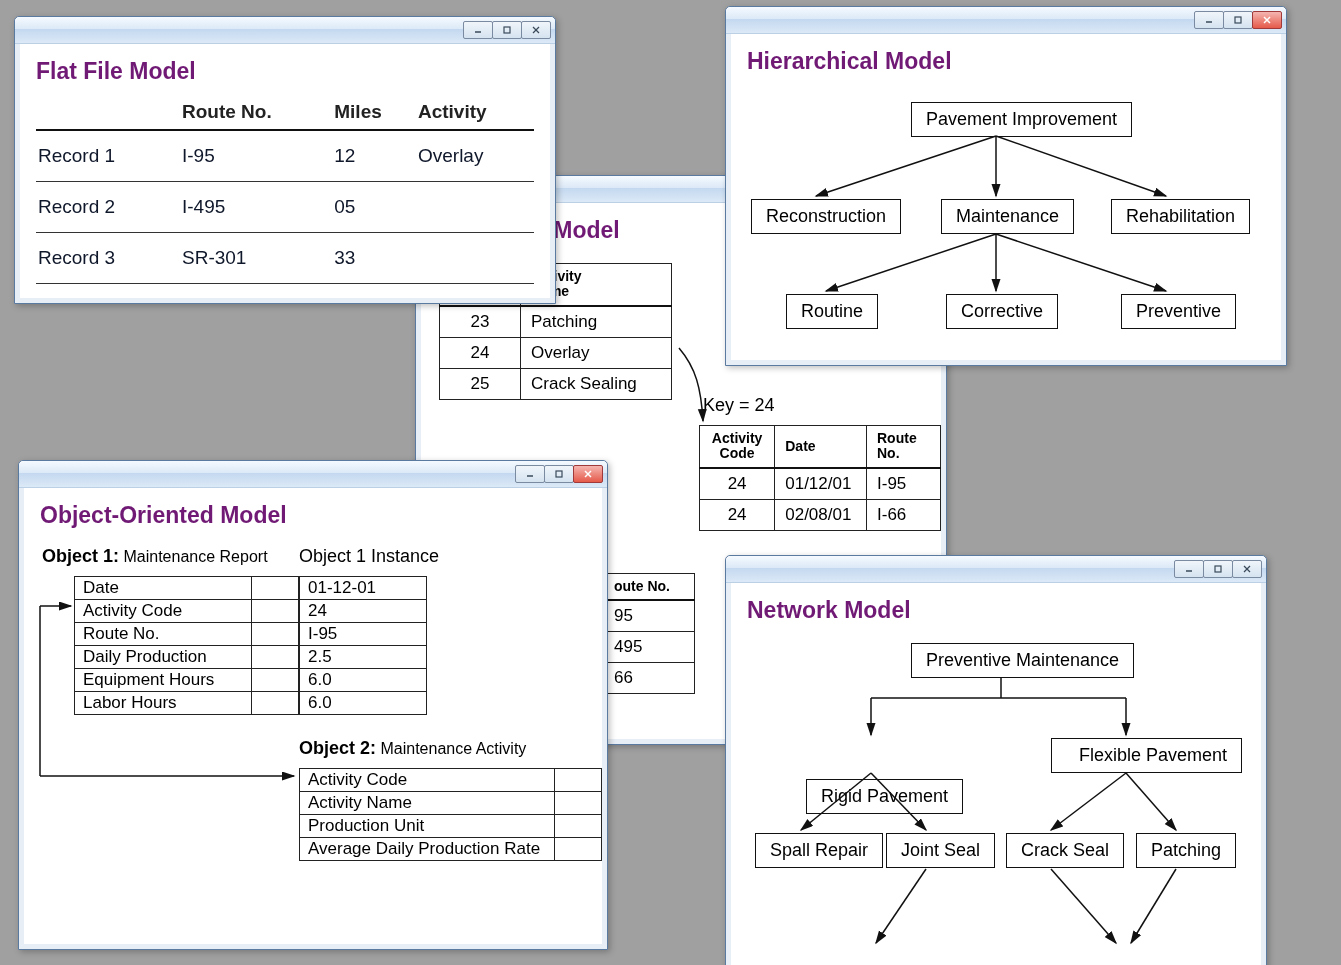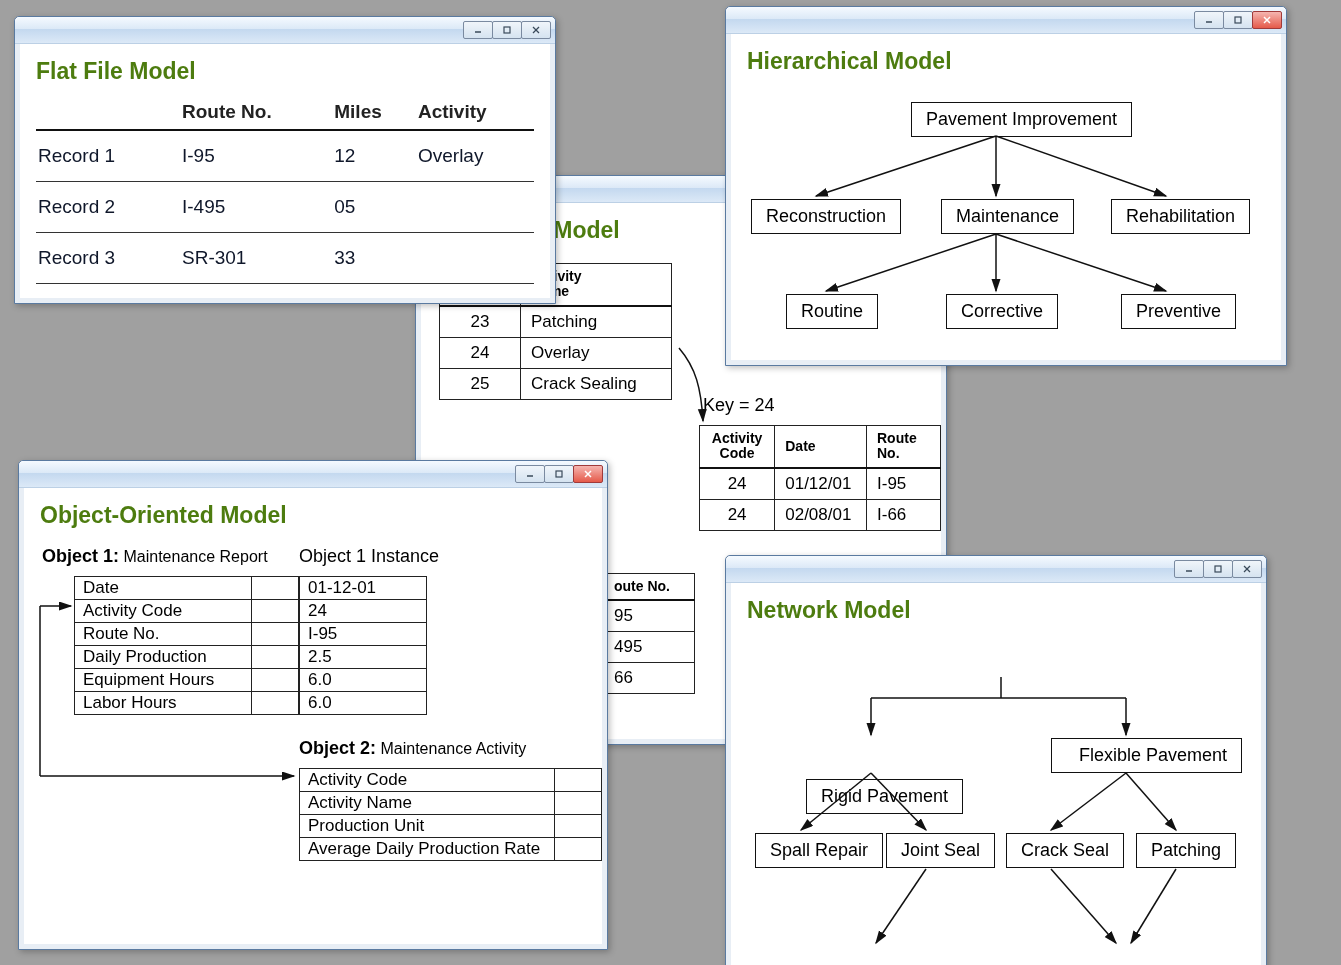--- a/index.html
+++ b/index.html
@@ -57,21 +57,21 @@
   padding: 12px 16px 14px 16px;
   background: white;
   border: 5px solid #e8eef5;
   border-top: none;
 }
 
 h2.model-title {
   margin: 2px 0 12px 0;
   font-size: 23px;
   font-weight: 600;
-  color: #4d7c0f;
+  color: #701a75;
 }
 
 
 .flat-table { width: 100%; border-collapse: collapse; font-size: 19px; }
 .flat-table th { text-align: left; font-weight: 700; color: #222; border-bottom: 2px solid #111; padding: 4px 2px 6px; }
 .flat-table td { border-bottom: 1px solid #333; padding: 14px 2px; color: #0f172a; }
 .flat-table .rec-col { width: 140px; }
 
 
 .rel-table { border-collapse: collapse; font-size: 17px; }
@@ -425,20 +425,21 @@
       </div>
     <div class="win-btn">
         <svg viewBox="0 0 10 10">
           <line x1="2" y1="2" x2="8" y2="8" stroke="#3a4a5a" stroke-width="1.3"></line>
           <line x1="8" y1="2" x2="2" y2="8" stroke="#3a4a5a" stroke-width="1.3"></line>
         </svg>
       </div>
   </div>
   <div class="body" style="height:365px; position:relative;">
     <h2 class="model-title">Network Model</h2>
+    <div class="node" style="left:180px; top:60px;">Preventive Maintenance</div>
     <div class="node" style="left:75px;  top:155px;margin-top:41px;">Rigid Pavement</div>
     <div class="node" style="left:320px; top:155px;padding-left:27px;">Flexible Pavement</div>
     <div class="node" style="left:24px;  top:250px;">Spall Repair</div>
     <div class="node" style="left:155px; top:250px;">Joint Seal</div>
     <div class="node" style="left:275px; top:250px;">Crack Seal</div>
     <div class="node" style="left:405px; top:250px;">Patching</div>
     <svg class="arrows" width="540" height="400">
       <defs>
           <marker id="ah2" markerWidth="10" markerHeight="10" refX="8" refY="3" orient="auto">
             <path d="M0,0 L0,6 L9,3 z" fill="#111"></path>

